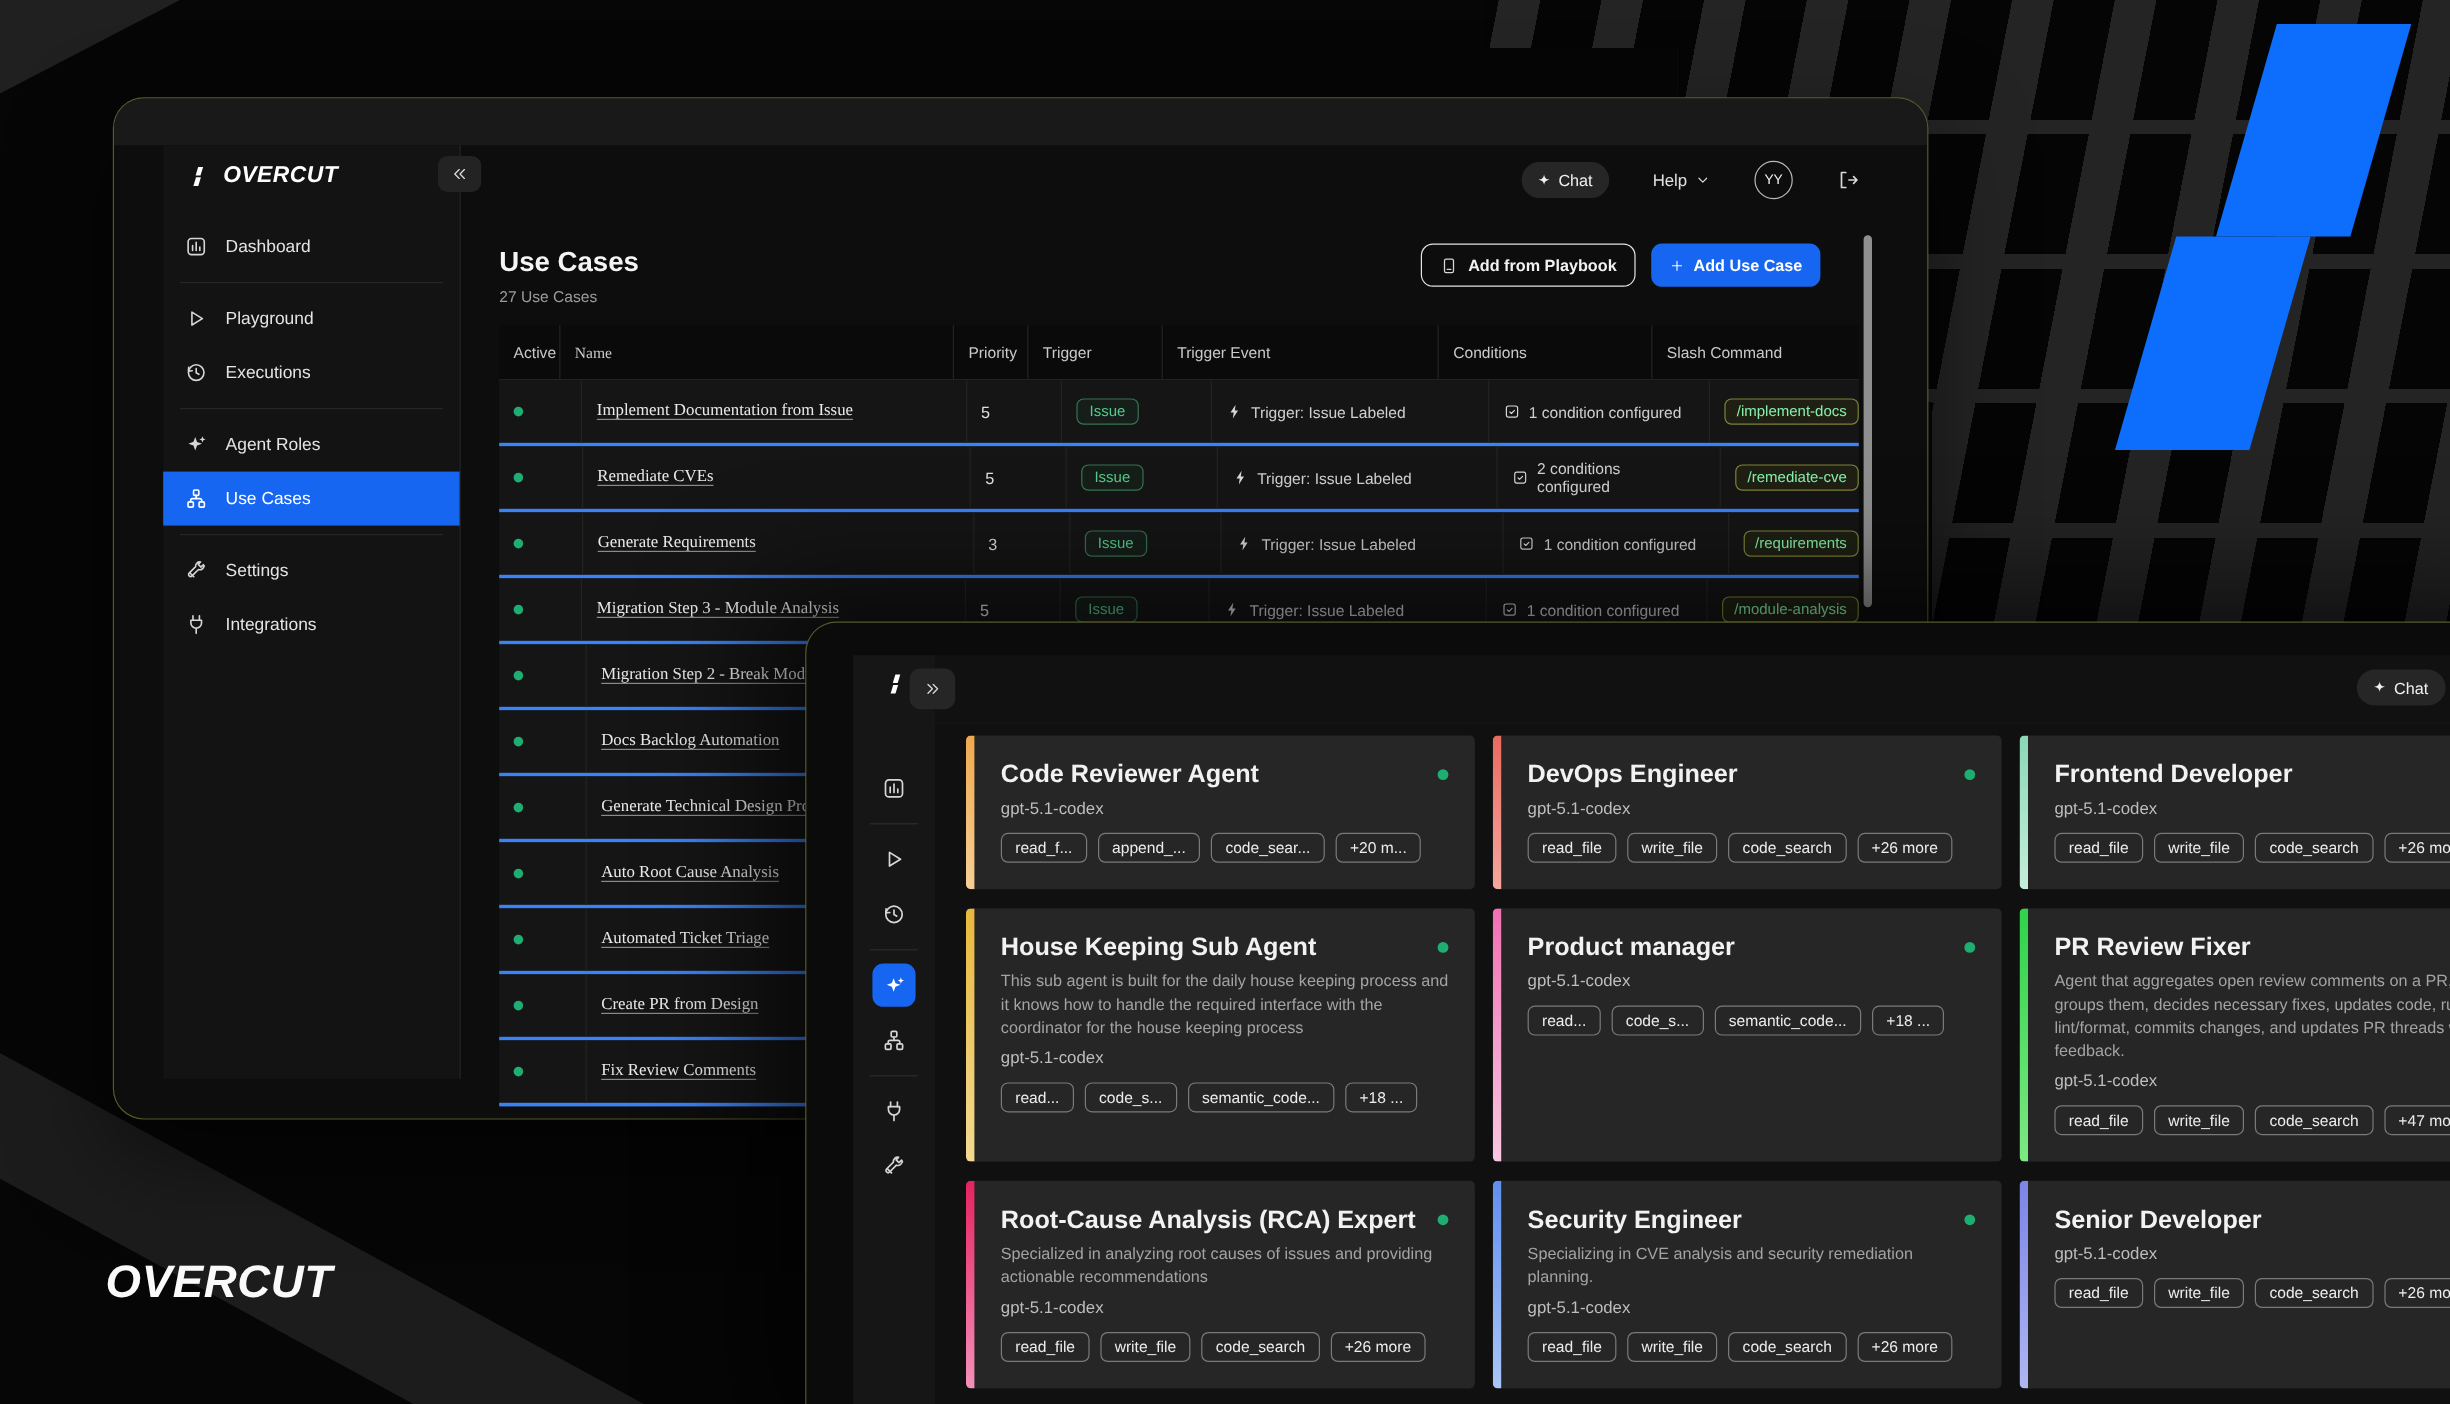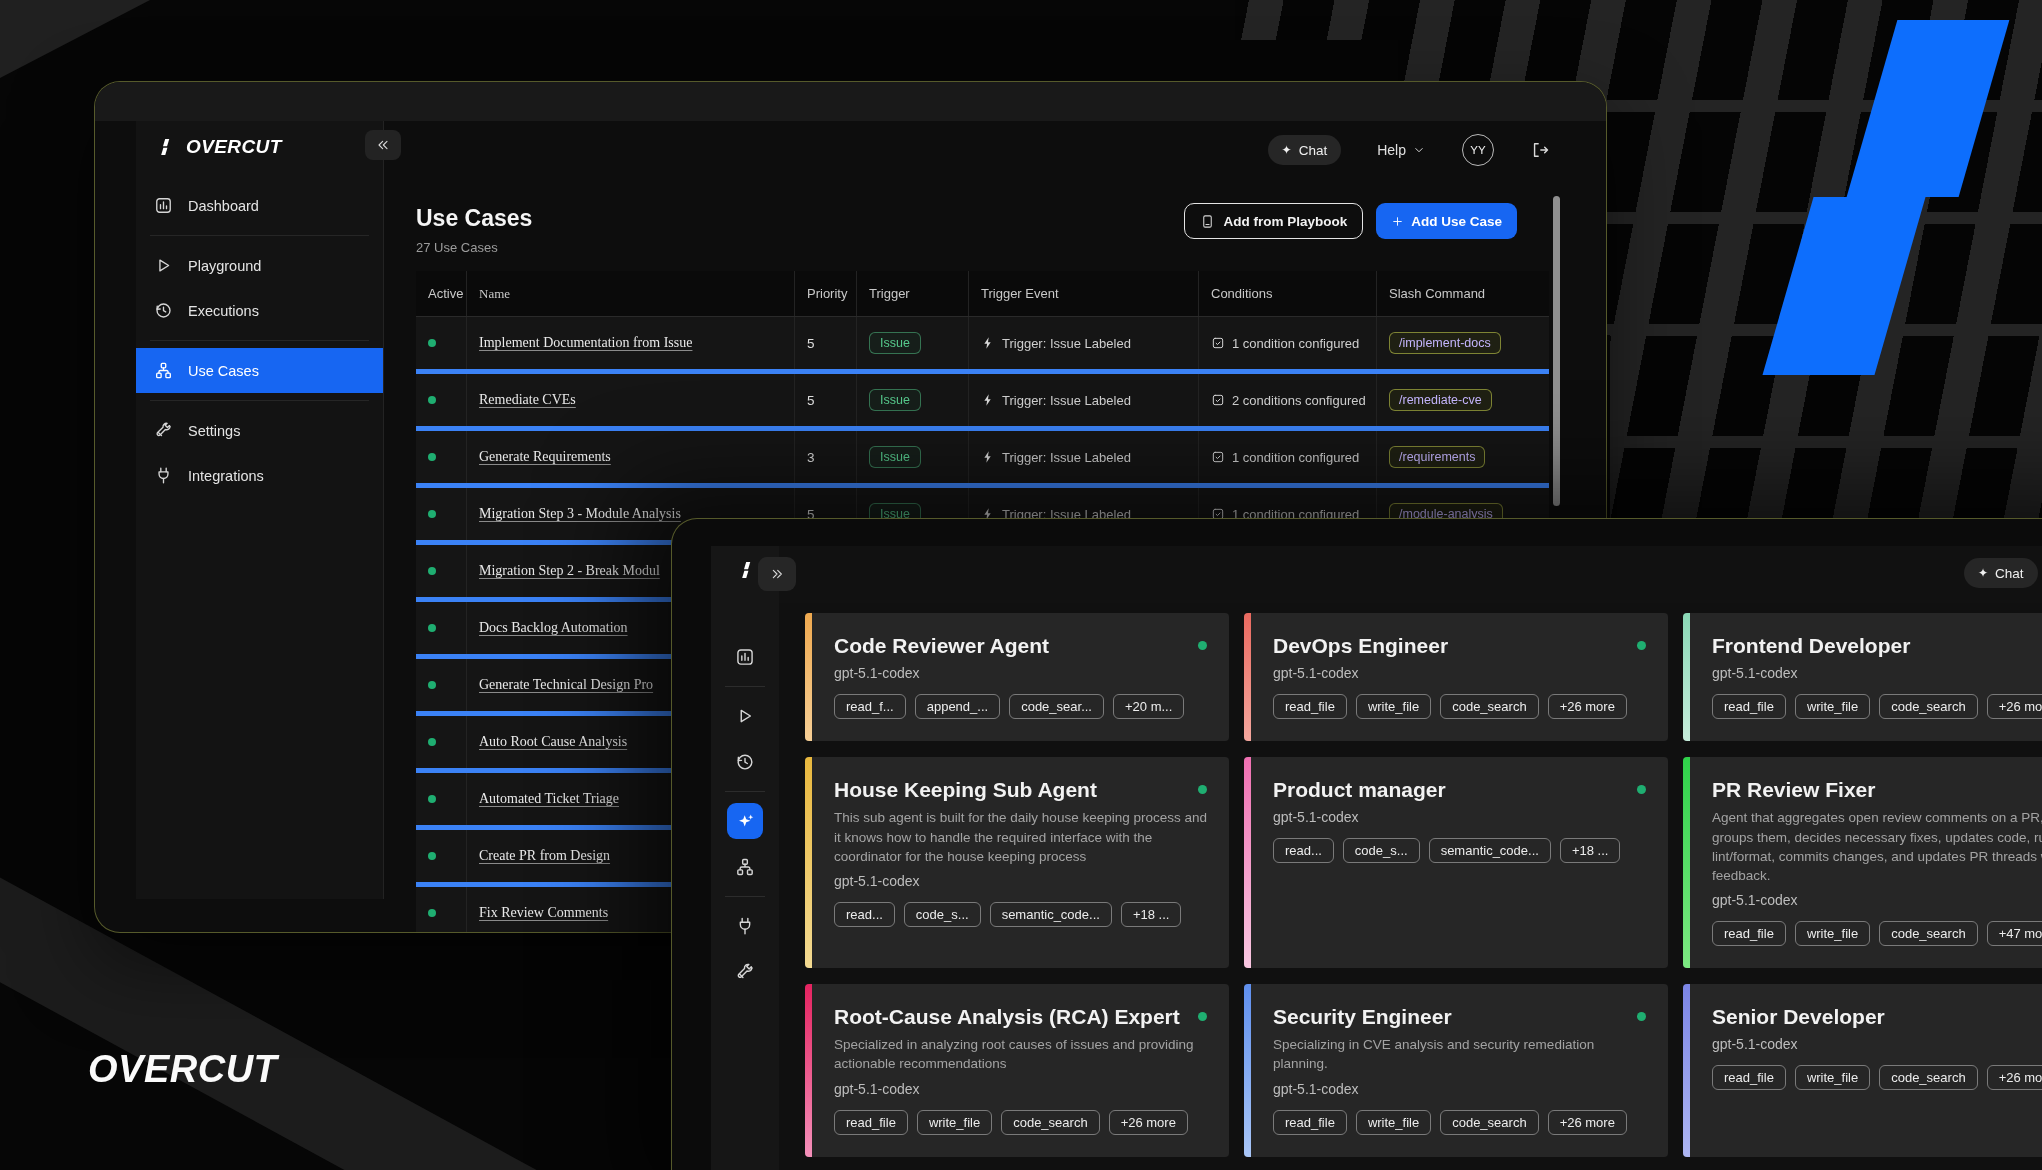--- a/index.html
+++ b/index.html
@@ -65,39 +65,39 @@
     border:1px solid #e4e4e4;border-radius:10px;color:#f2f2f2;font-size:13.5px;font-weight:600;
     font-family:inherit;cursor:pointer;}
   .btn-outline .icon{width:15px;height:15px;}
   .btn-primary{display:flex;align-items:center;gap:7px;height:36px;padding:0 15px;background:#1766f2;
     border:none;border-radius:9px;color:#fff;font-size:13.5px;font-weight:600;font-family:inherit;cursor:pointer;}
   .btn-primary .icon{width:13px;height:13px;color:#fff;}
   
   .table{margin-top:16px;width:1133px;background:#151515;}
   .thead{display:flex;height:45px;background:#0a0a0a;border-bottom:1px solid #2a2a2a;}
   .th{display:flex;align-items:center;padding-left:12px;font-size:13px;color:#c9c9c9;}
-  .tr{display:flex;height:52px;border-bottom:5px solid #3b82f6;background:#151515;cursor:pointer;}
+  .tr{display:flex;height:52px;border-bottom:3px solid #3b82f6;background:#151515;cursor:pointer;gap:22px;}
   .td{display:flex;align-items:center;padding-left:12px;}
   .th+.th,.td+.td{border-left:1px solid #232323;}
   .col0{width:50px;box-sizing:border-box;}
   .col1{width:328px;box-sizing:border-box;overflow:hidden;white-space:nowrap;font-family:Liberation Serif, serif;}
   .col2{width:62px;box-sizing:border-box;}
   .col3{width:112px;box-sizing:border-box;}
   .col4{width:230px;box-sizing:border-box;}
   .col5{width:178px;box-sizing:border-box;}
   .col6{flex:1;box-sizing:border-box;}
   .dot{width:8px;height:8px;border-radius:50%;background:#1fae71;display:inline-block;}
   .uc-name{font-size:14px;color:#e9e9e9;text-decoration:underline;text-underline-offset:3px;
     text-decoration-color:rgba(255,255,255,.5);white-space:nowrap;}
   .pri{font-size:13.5px;color:#dedede;}
   .badge-issue{font-size:12.5px;color:#56c98c;border:1px solid rgba(86,201,140,.5);
     background:rgba(34,84,58,.15);border-radius:6px;padding:3px 10px;}
   .cell-ic{display:flex;align-items:center;gap:7px;font-size:13px;color:#cfcfcf;}
   .cell-ic .icon{width:14px;height:14px;color:#d8d8d8;}
-  .badge-slash{font-size:12.5px;color:#c4b5fd;border:1px solid rgba(205,215,80,.55);
+  .badge-slash{font-size:12.5px;color:#86efac;border:1px solid rgba(205,215,80,.55);
     background:rgba(70,75,15,.22);border-radius:6px;padding:3px 9px;white-space:nowrap;}
   .scrollbar{position:absolute;left:1458px;top:114px;width:7px;height:310px;border-radius:4px;
     background:#8f8f8f;cursor:pointer;}
   
   .rail{position:absolute;left:39px;top:27px;bottom:0;width:68px;background:#161616;
     border-right:1px solid #262626;display:flex;flex-direction:column;align-items:center;}
   .rail-logo{width:20px;height:24px;color:#fff;margin-top:12px;}
   .rail-stack{margin-top:52px;display:flex;flex-direction:column;align-items:center;width:100%;}
   .rail-item{width:46px;height:46px;display:flex;align-items:center;justify-content:center;
     border-radius:9px;cursor:pointer;}
@@ -173,20 +173,29 @@
           <span class="icon">
             <svg viewBox="0 0 24 24" fill="none" stroke="currentColor" stroke-width="1.7" stroke-linecap="round" stroke-linejoin="round">
               <circle cx="12" cy="12" r="8.2"></circle>
               <path d="M12 7.8v4.4l2.8 1.6"></path>
               <path d="M4.1 6.4L3.8 10.4l4-.3"></path>
             </svg>
           </span>
           <span class="sb-label">Executions</span>
         </div>
         <div class="sb-div"></div>
+        <div class="sb-item">
+          <span class="icon">
+            <svg viewBox="0 0 24 24" fill="currentColor">
+              <path d="M11 4l1.9 5.3L18.2 11l-5.3 1.9L11 18.2l-1.9-5.3L3.8 11l5.3-1.9z"></path>
+              <path d="M18.6 3.2l.9 2.4 2.4.9-2.4.9-.9 2.4-.9-2.4-2.4-.9 2.4-.9z"></path>
+            </svg>
+          </span>
+          <span class="sb-label">Agent Roles</span>
+        </div>
         <div class="sb-item active">
           <span class="icon">
             <svg viewBox="0 0 24 24" fill="none" stroke="currentColor" stroke-width="1.7" stroke-linecap="round" stroke-linejoin="round">
               <rect x="9.2" y="3" width="5.6" height="5.6" rx="1.2"></rect>
               <rect x="3.4" y="15.4" width="5.6" height="5.6" rx="1.2"></rect>
               <rect x="15" y="15.4" width="5.6" height="5.6" rx="1.2"></rect>
               <path d="M12 8.6v3.2M6.2 15.4v-1.6a1.8 1.8 0 0 1 1.8-1.8h8a1.8 1.8 0 0 1 1.8 1.8v1.6"></path>
             </svg>
           </span>
           <span class="sb-label">Use Cases</span>

